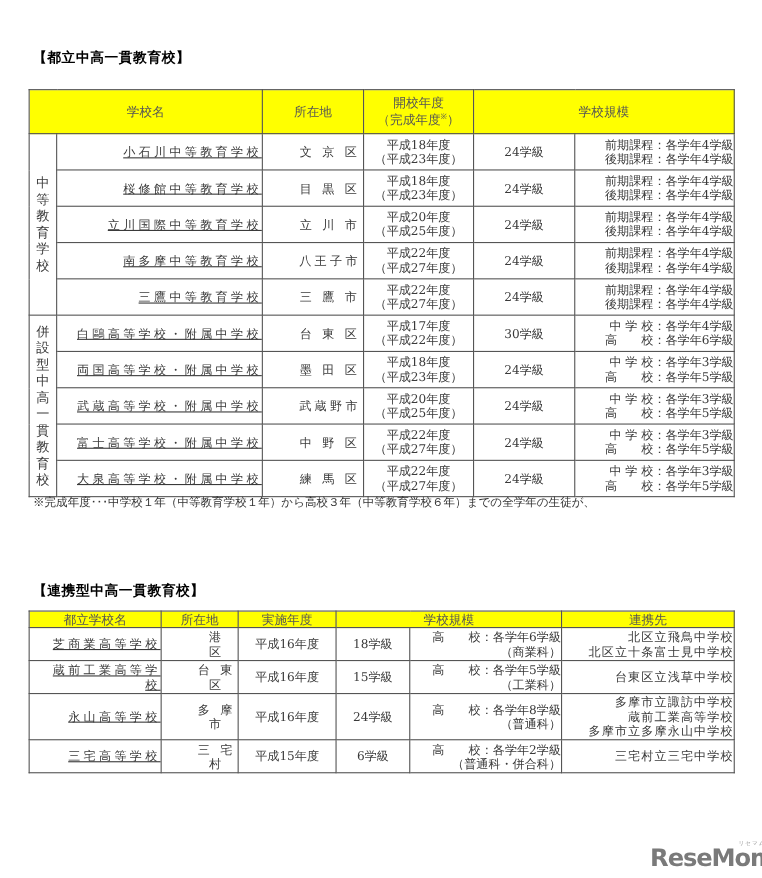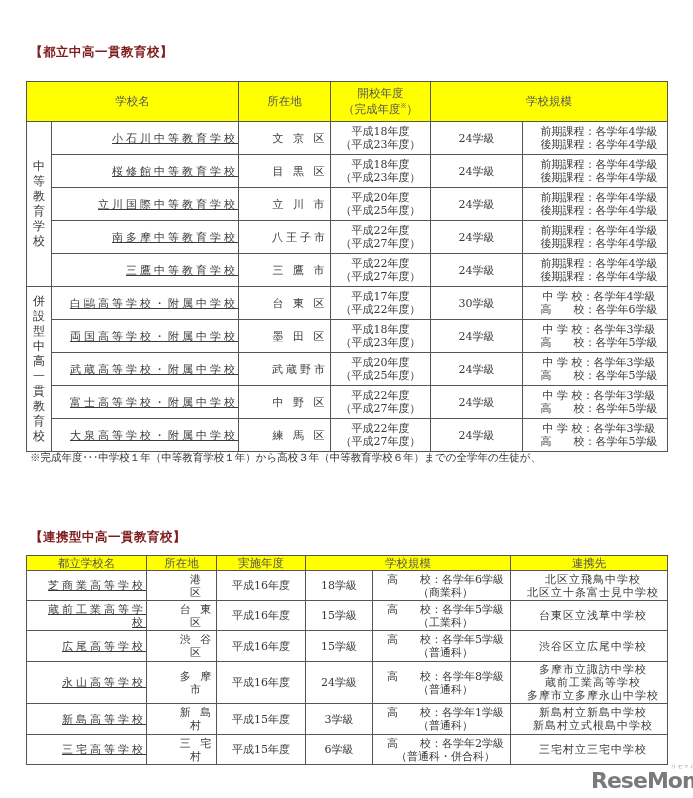--- a/index.html
+++ b/index.html
@@ -4,32 +4,32 @@
 <style>
   html, body { margin: 0; padding: 0; background: #ffffff; }
   body {
     width: 693px; height: 798px; position: relative; overflow: hidden;
     font-family: "DejaVu Serif", "Liberation Serif", serif;
     color: #333333;
   }
   .section-title {
     position: absolute; left: 30px;
     font-family: "DejaVu Sans", "Liberation Sans", sans-serif;
-    font-weight: bold; font-size: 12.5px; color: #7f1d1d;
+    font-weight: bold; font-size: 12.5px; color: #000000;
     letter-spacing: 0.5px;
   }
   table { position: absolute; border-collapse: collapse; table-layout: fixed; }
   td, th {
     border: 1px solid #555; padding: 0; font-weight: normal;
     font-size: 11px; line-height: 13px; color: #3a3a3a;
   }
   th { background: #ffff00; color: #555; font-size: 11.5px; text-align: center; }
   td.center { text-align: center; }
   td.left { text-align: right; padding-left: 14px; text-decoration: underline; }
-  td.detail { text-align: center; padding-left: 8px; white-space: pre; }
+  td.detail { text-align: right; padding-left: 8px; white-space: pre; }
   td.group { text-align: center; vertical-align: middle; font-size: 12px; line-height: 15px; }
   .group-text { display: inline-block; width: 13px; word-break: break-all; }
   .spaced { letter-spacing: 3px; padding-left: 31px; }
   #t1 { left: 26px; top: 81px; width: 641px; border: 1.5px solid #222; }
   #t1 tr.hdr { height: 40px; }
   #t1 tr.row { height: 33px; }
   #t2 { left: 26px; top: 555px; width: 641px; border: 1.5px solid #222; }
   #t2 tr.hdr { height: 15px; }
   #t2 tr.r1 { height: 30px; }
   #t2 tr.r2 { height: 30px; }
@@ -215,43 +215,27 @@
         <td class="detail spaced" style="letter-spacing:1px"><div>北区立飛鳥中学校</div><div>北区立十条富士見中学校</div></td>
       </tr>
       <tr class="r2">
         <td class="left spaced">蔵前工業高等学校</td>
         <td class="center spaced">台 東 区</td>
         <td class="center">平成16年度</td>
         <td class="center">15学級</td>
         <td class="detail"><div>高　　校：各学年5学級</div><div>（工業科）</div></td>
         <td class="detail spaced" style="letter-spacing:1px"><div>台東区立浅草中学校</div></td>
       </tr>
-      <tr class="r3">
-        <td class="left spaced">広尾高等学校</td>
-        <td class="center spaced">渋 谷 区</td>
-        <td class="center">平成16年度</td>
-        <td class="center">15学級</td>
-        <td class="detail"><div>高　　校：各学年5学級</div><div>（普通科）</div></td>
-        <td class="detail spaced" style="letter-spacing:1px"><div>渋谷区立広尾中学校</div></td>
-      </tr>
       <tr class="r4">
         <td class="left spaced">永山高等学校</td>
         <td class="center spaced">多 摩 市</td>
         <td class="center">平成16年度</td>
         <td class="center">24学級</td>
         <td class="detail"><div>高　　校：各学年8学級</div><div>（普通科）</div></td>
         <td class="detail spaced" style="letter-spacing:1px"><div>多摩市立諏訪中学校</div><div>蔵前工業高等学校</div><div>多摩市立多摩永山中学校</div></td>
-      </tr>
-      <tr class="r5">
-        <td class="left spaced">新島高等学校</td>
-        <td class="center spaced">新 島 村</td>
-        <td class="center">平成15年度</td>
-        <td class="center">3学級</td>
-        <td class="detail"><div>高　　校：各学年1学級</div><div>（普通科）</div></td>
-        <td class="detail spaced" style="letter-spacing:1px"><div>新島村立新島中学校</div><div>新島村立式根島中学校</div></td>
       </tr>
       <tr class="r6">
         <td class="left spaced">三宅高等学校</td>
         <td class="center spaced">三 宅 村</td>
         <td class="center">平成15年度</td>
         <td class="center">6学級</td>
         <td class="detail"><div>高　　校：各学年2学級</div><div>（普通科・併合科）</div></td>
         <td class="detail spaced" style="letter-spacing:1px"><div>三宅村立三宅中学校</div></td>
       </tr>
     </tbody>

